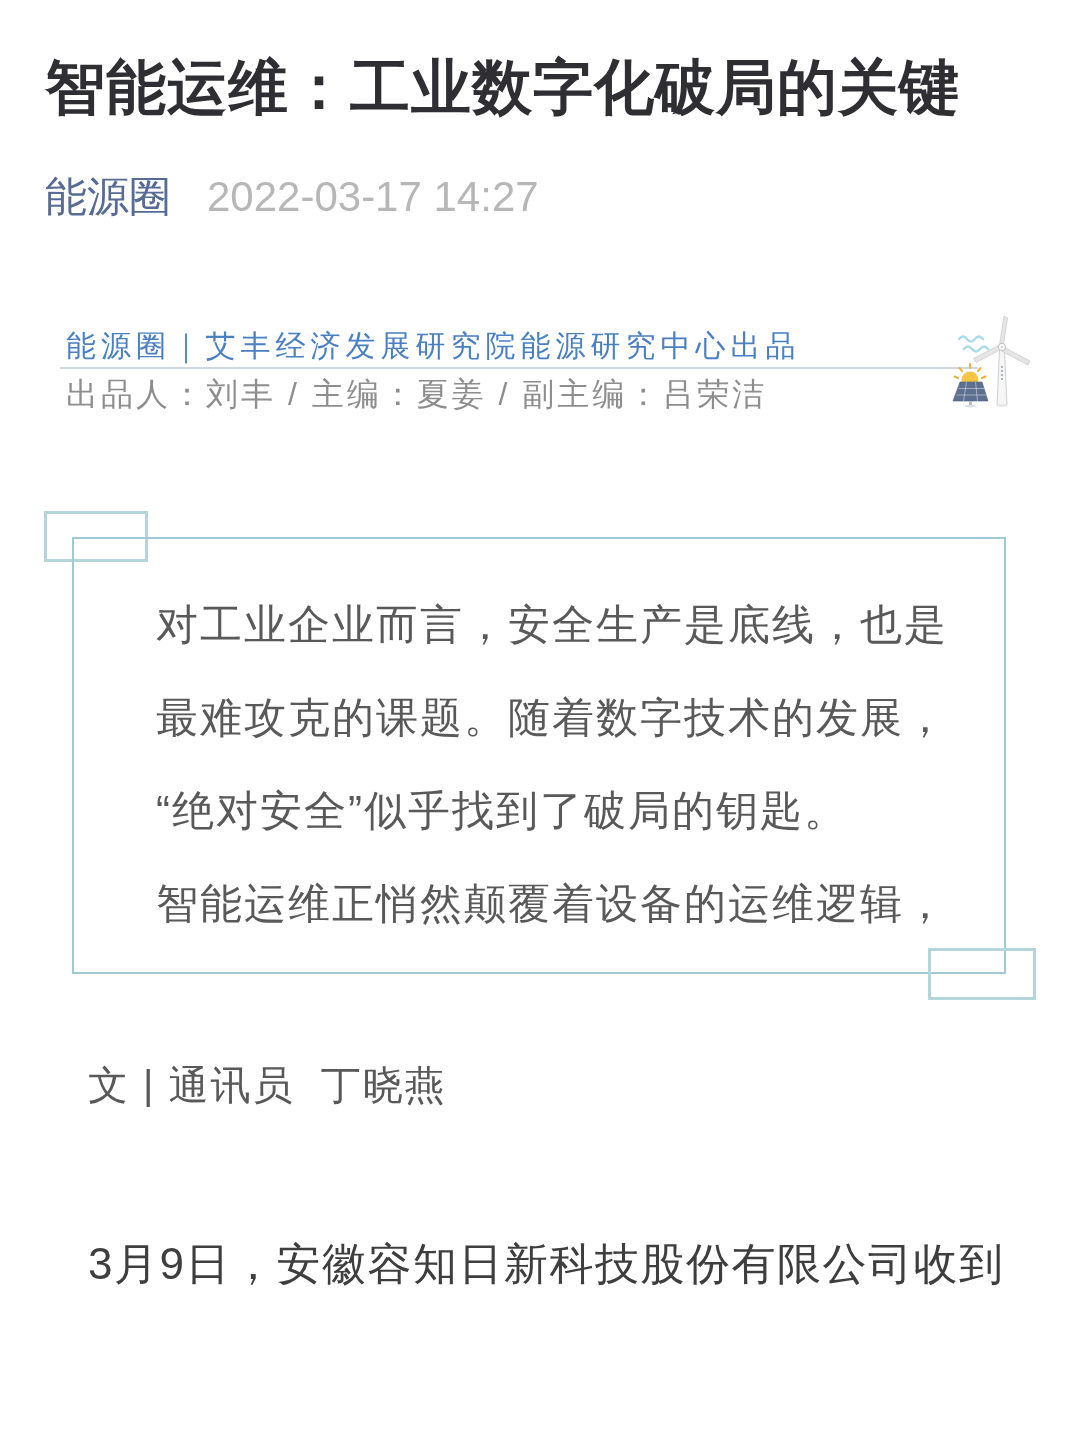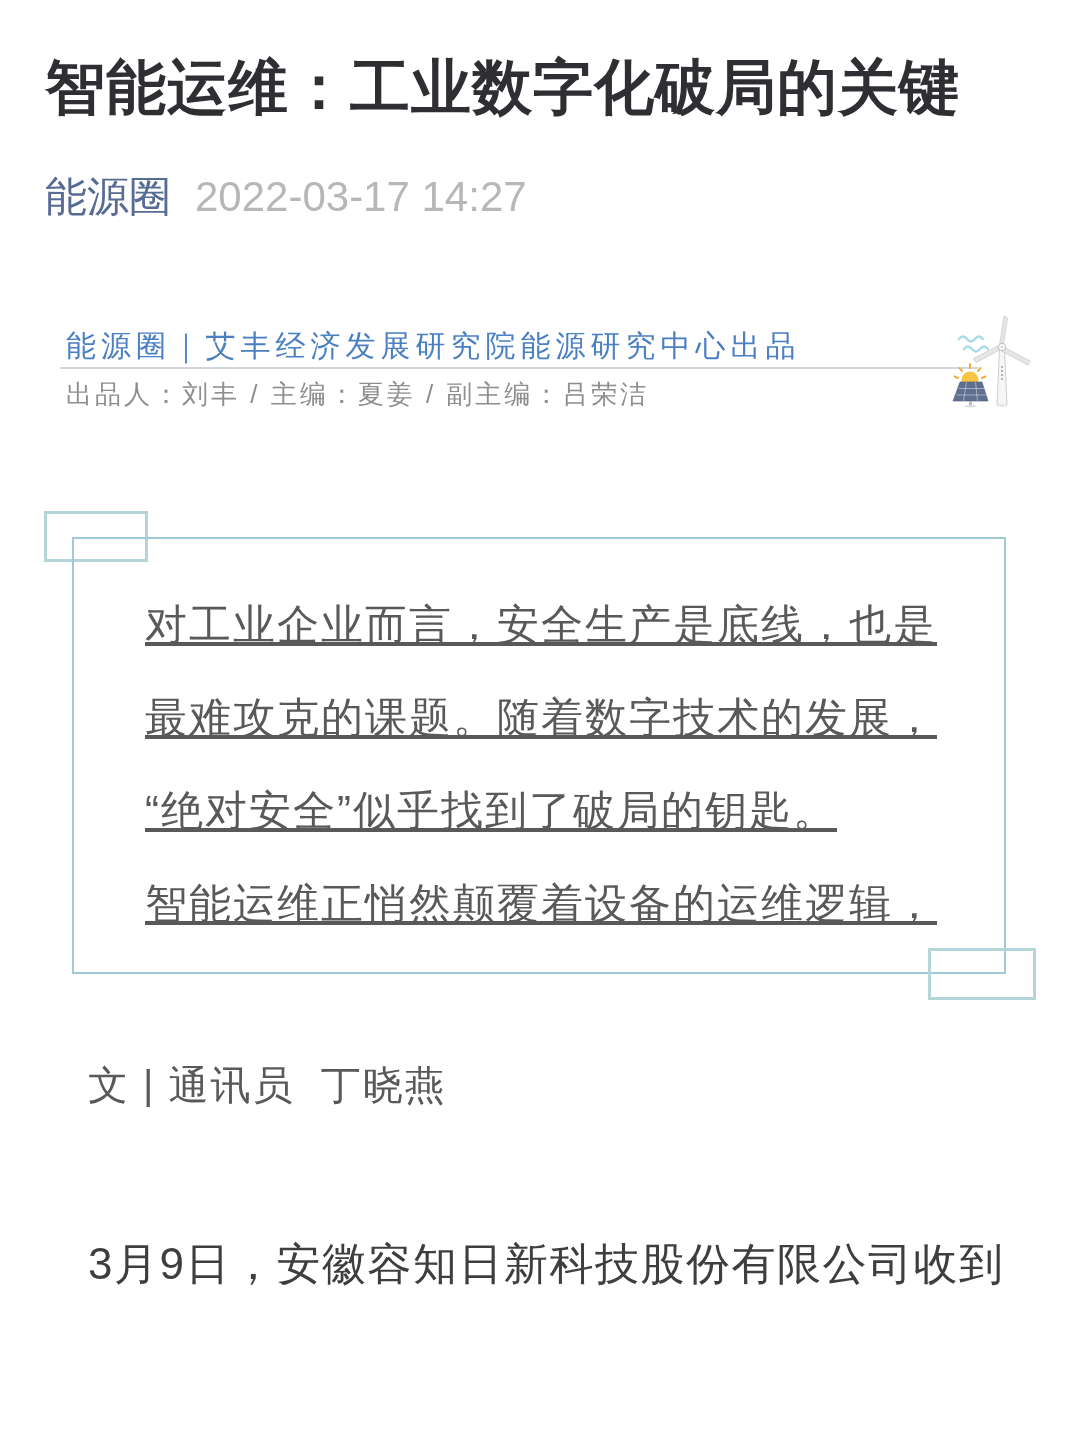--- a/index.html
+++ b/index.html
@@ -12,58 +12,58 @@
   
   .article-title {
     position: absolute; left: 45px; top: 42px; width: 990px;
     font-size: 60px; font-weight: 700; color: #2f2f33;
     line-height: 92px; letter-spacing: 1px; margin: 0;
   }
 
   
   .meta-row {
     position: absolute; left: 45px; top: 168px;
-    display: flex; align-items: baseline; gap: 24px;
+    display: flex; align-items: baseline; gap: 36px;
     font-size: 42px; line-height: 58px;
   }
   .account-link { color: #576b95; text-decoration: none; cursor: pointer; }
   .publish-time { color: #b7b7b7; }
 
   
   .banner { position: absolute; left: 60px; top: 308px; width: 960px; height: 110px; }
   .banner-title {
     position: absolute; left: 6px; top: 18px;
     font-size: 30px; font-weight: 400; color: #4a80c2;
     letter-spacing: 5px; line-height: 40px; white-space: nowrap;
   }
   .banner-divider {
     position: absolute; left: 0; top: 59px; width: 918px; height: 2px;
     background: #cfd6dd;
   }
   .banner-credits {
     position: absolute; left: 6px; top: 68px;
-    font-size: 26px; color: #8e8e8e; letter-spacing: 3px;
+    font-size: 32px; color: #8e8e8e; letter-spacing: 3px;
     line-height: 36px; white-space: nowrap;
   }
   .banner-illustration { position: absolute; left: 883px; top: 0; width: 100px; height: 110px; }
 
   
   .quote-deco {
     position: absolute; border: 3px solid #b4d6da; background: transparent;
     box-sizing: border-box;
   }
   .quote-deco.tl { left: 44px; top: 511px; width: 104px; height: 51px; }
   .quote-deco.br { left: 928px; top: 948px; width: 108px; height: 52px; }
   .quote-box {
     position: absolute; left: 72px; top: 537px; width: 934px; height: 437px;
     border: 2px solid #a2c9d6; box-sizing: border-box; background: transparent;
   }
   .quote-text {
-    position: absolute; left: 145px; top: 578px; width: 820px;
-    font-size: 42px; color: #595959; letter-spacing: 2px; text-decoration: underline;
+    position: absolute; left: 156px; top: 578px; width: 820px;
+    font-size: 42px; color: #595959; letter-spacing: 2px;
   }
   .quote-line { height: 93px; line-height: 93px; white-space: nowrap; }
 
   
   .author-line {
     position: absolute; left: 88px; top: 1058px;
     font-size: 40px; color: #595959; letter-spacing: 2px;
     line-height: 54px; white-space: pre;
   }
 

